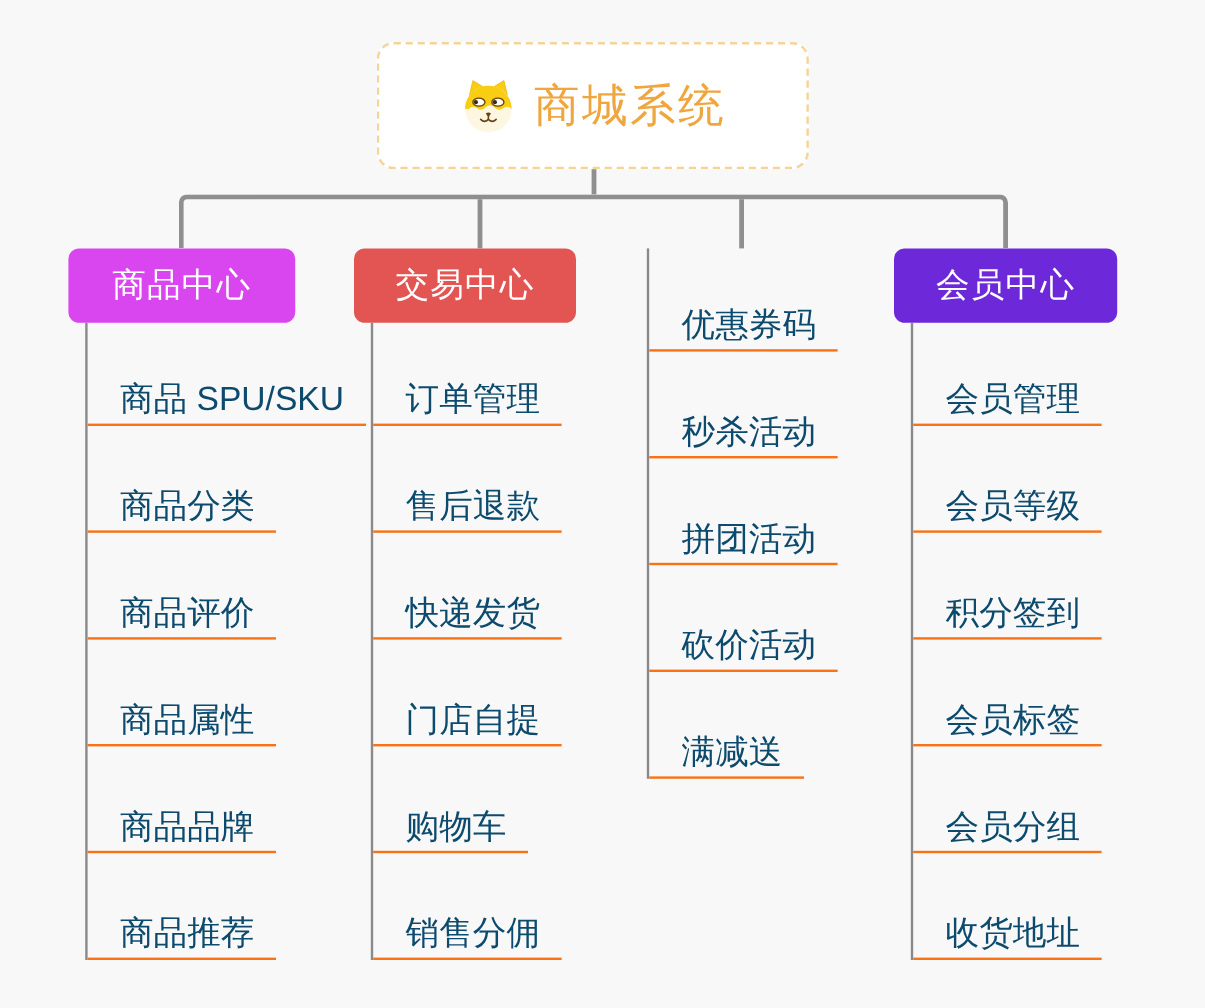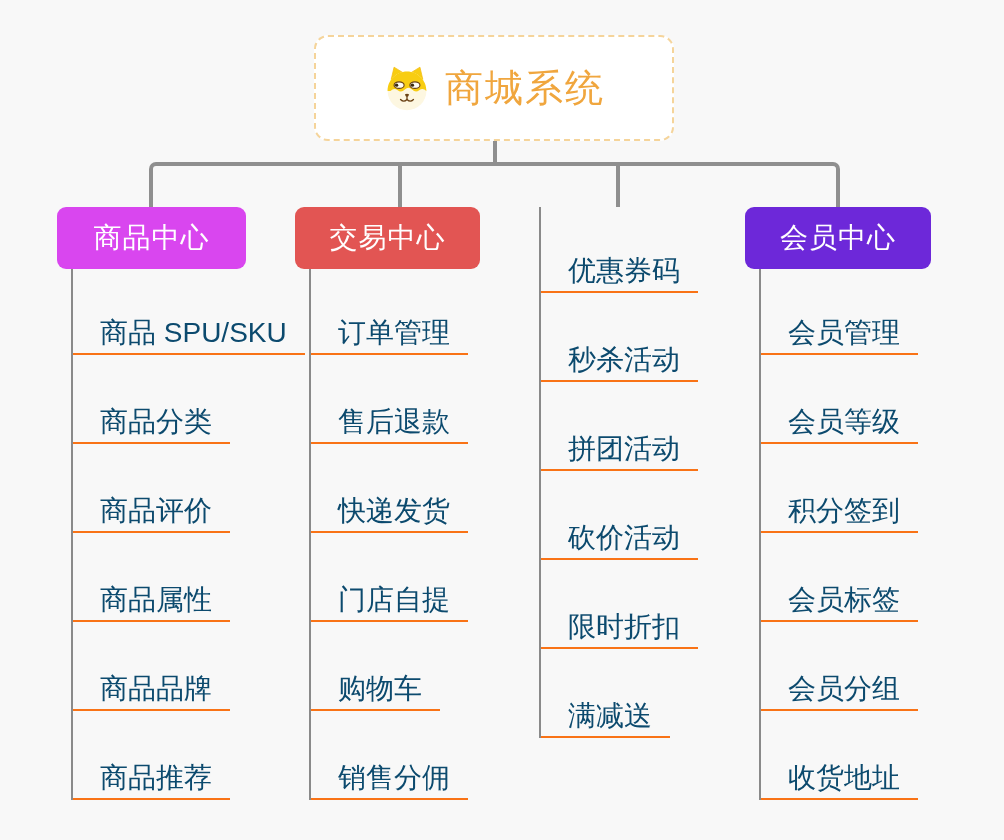--- a/index.html
+++ b/index.html
@@ -124,21 +124,20 @@
       <div class="child">销售分佣</div>
     </div>
   </div>
 
   <div class="branch b2">
     <div class="children">
       <div class="child">优惠券码</div>
       <div class="child">秒杀活动</div>
       <div class="child">拼团活动</div>
       <div class="child">砍价活动</div>
-      <div class="child">限时折扣</div>
       <div class="child">满减送</div>
     </div>
   </div>
 
   <div class="branch b3">
     <div class="branch-header" style="background-color: #6d28d9;">会员中心</div>
     <div class="children">
       <div class="child">会员管理</div>
       <div class="child">会员等级</div>
       <div class="child">积分签到</div>

